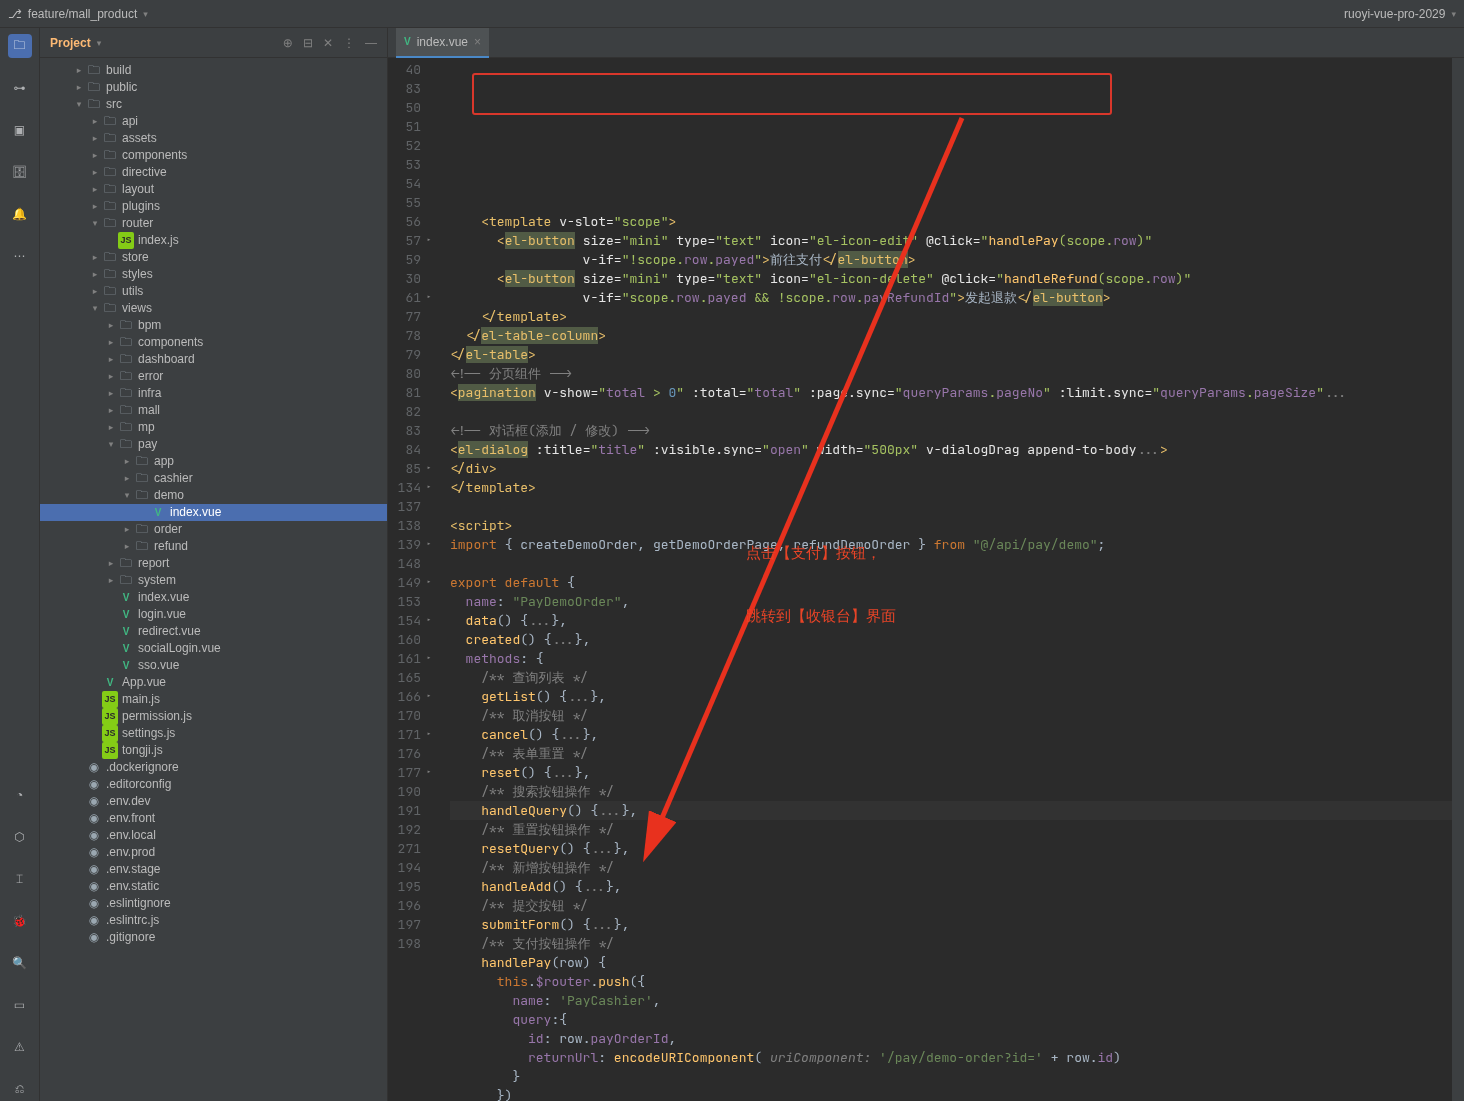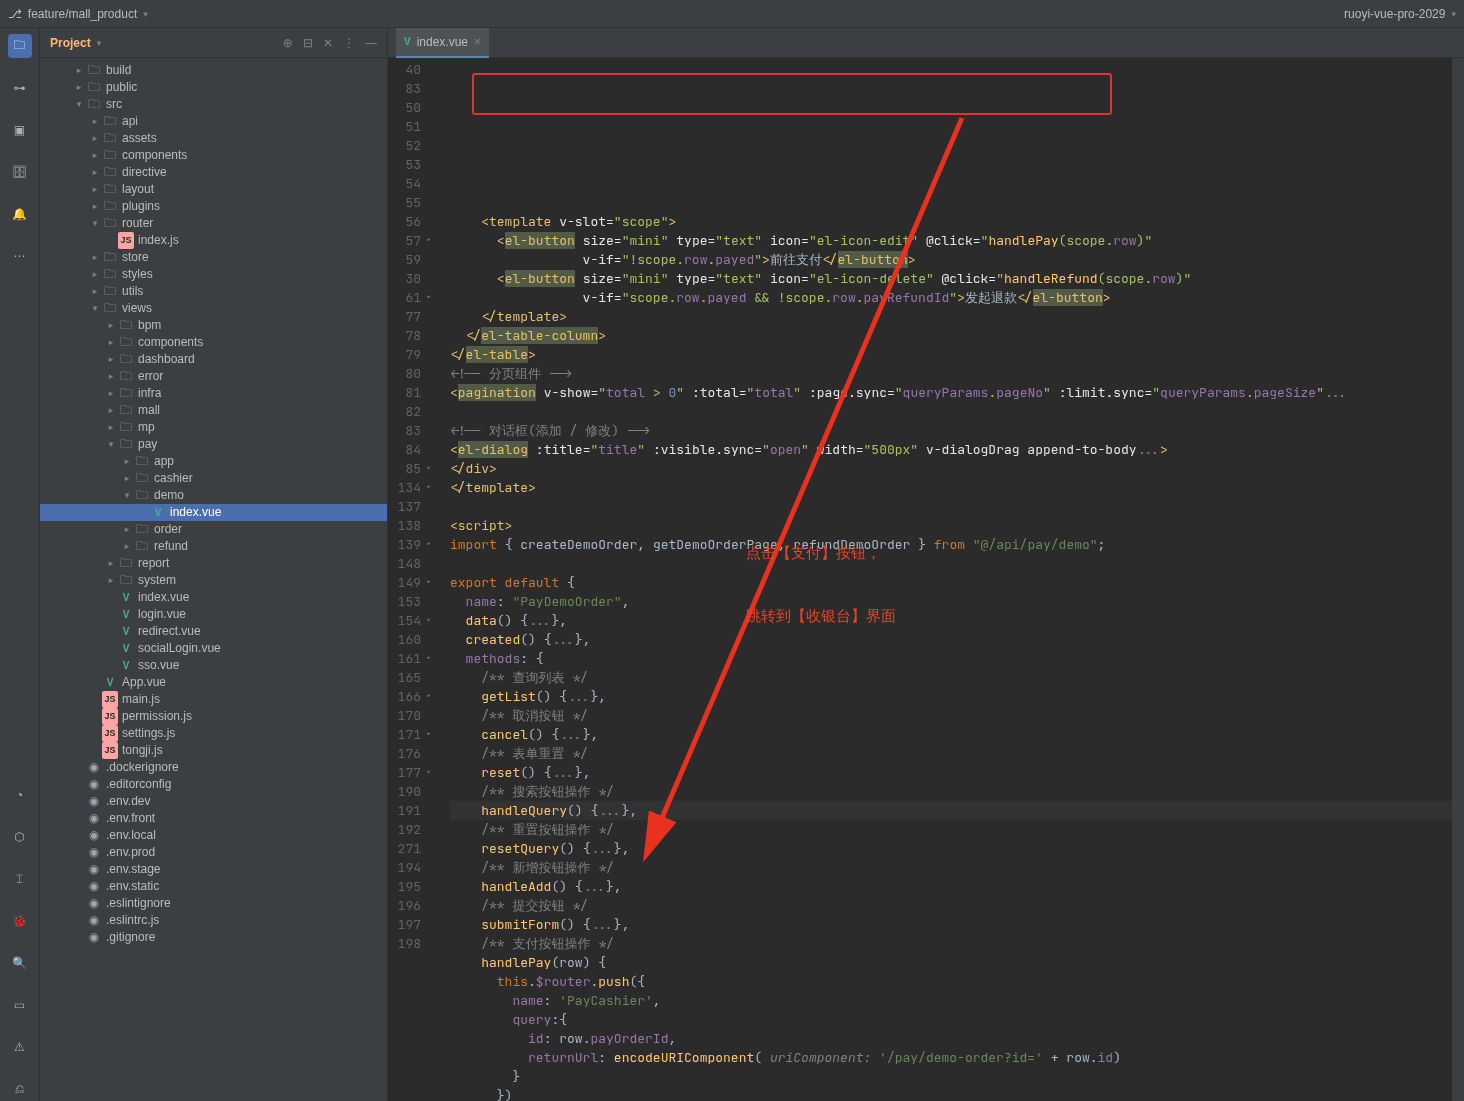--- a/index.html
+++ b/index.html
@@ -76,21 +76,21 @@
   cursor: pointer;
 }
 .tree-item.selected { background: #4b6eaf; color: #fff; }
 .tree-arrow { width: 14px; text-align: center; color: #808080; font-size: 9px; }
 .tree-arrow.open::before { content: "▾"; }
 .tree-arrow.closed::before { content: "▸"; }
 .tree-arrow.none::before { content: ""; }
 .tree-icon { width: 16px; text-align: center; margin-right: 4px; color: #afb1b3; }
 .ico-folder { color: #9aa7b0; }
 .ico-vue { color: #41b883; font-weight: bold; font-size: 10px; }
-.ico-js { background: #fca5a5; color: #2b2b2b; font-size: 9px; font-weight: bold; border-radius: 2px; padding: 0 1px; }
+.ico-js { background: #84cc16; color: #2b2b2b; font-size: 9px; font-weight: bold; border-radius: 2px; padding: 0 1px; }
 .ico-dot { color: #9aa7b0; }
 .tree-label { }
 
 .editor-area {
   flex: 1;
   display: flex; flex-direction: column;
   background: #2b2b2b;
   position: relative;
 }
 .tab-bar {

